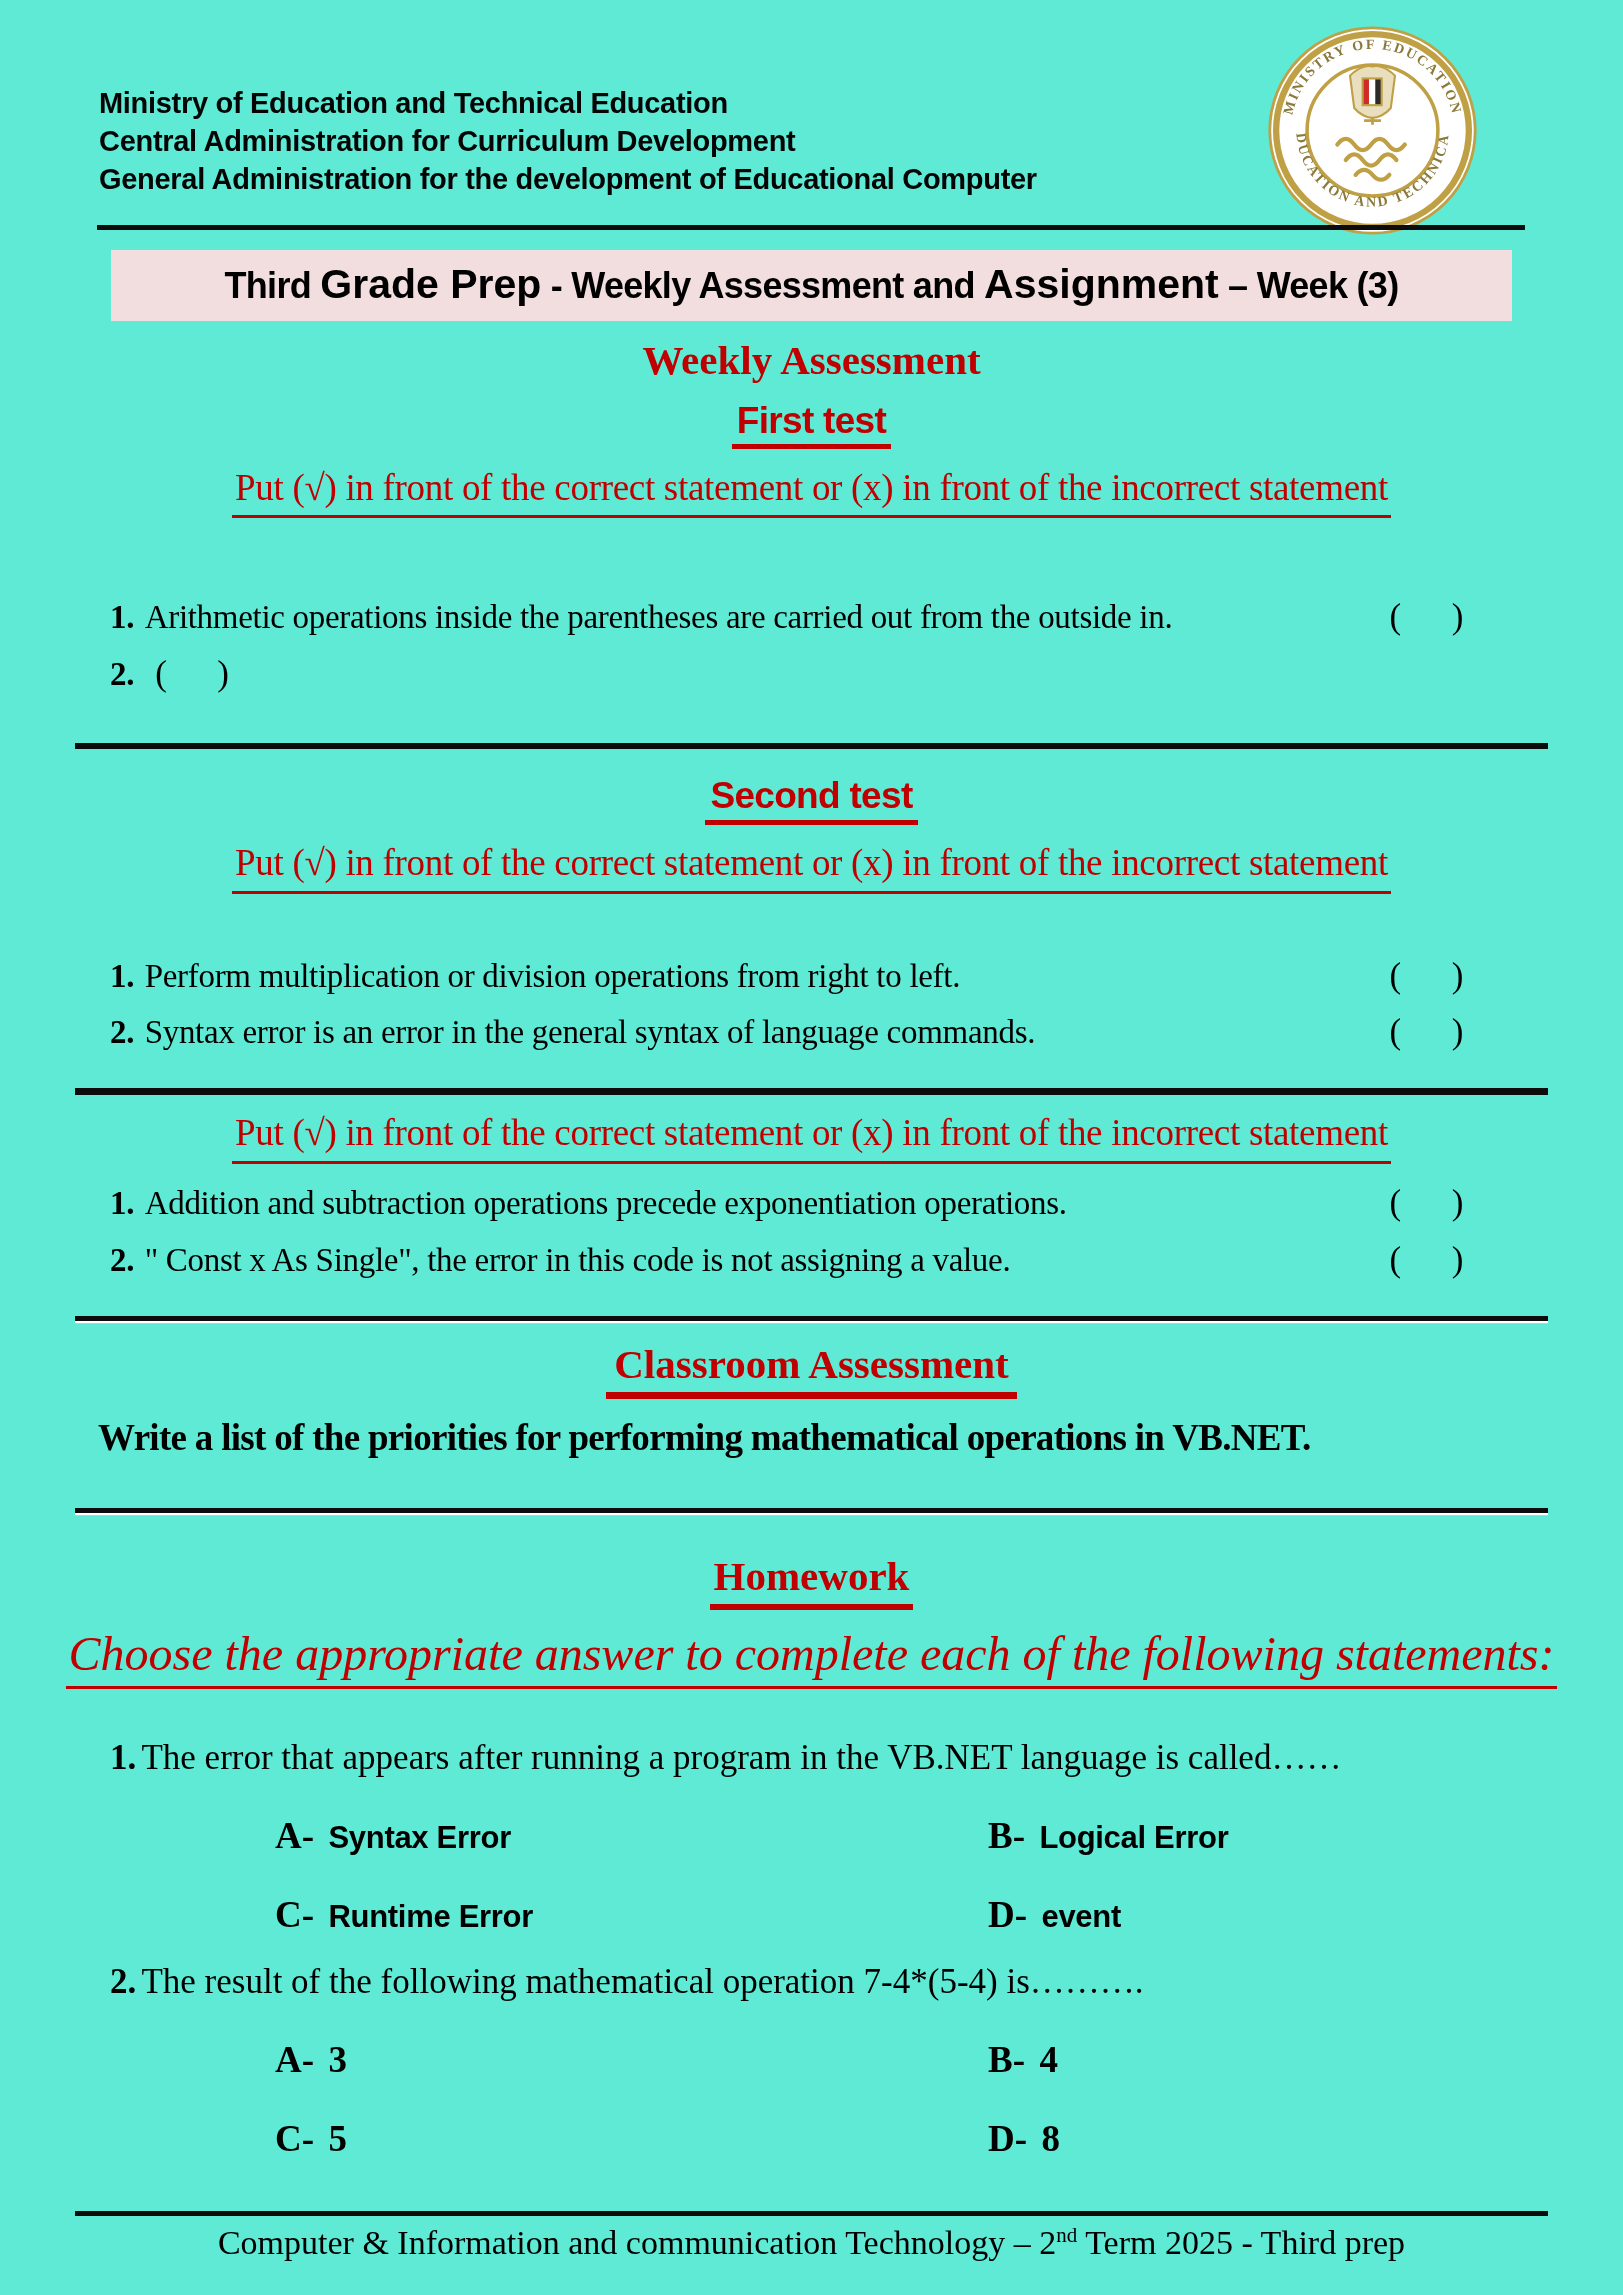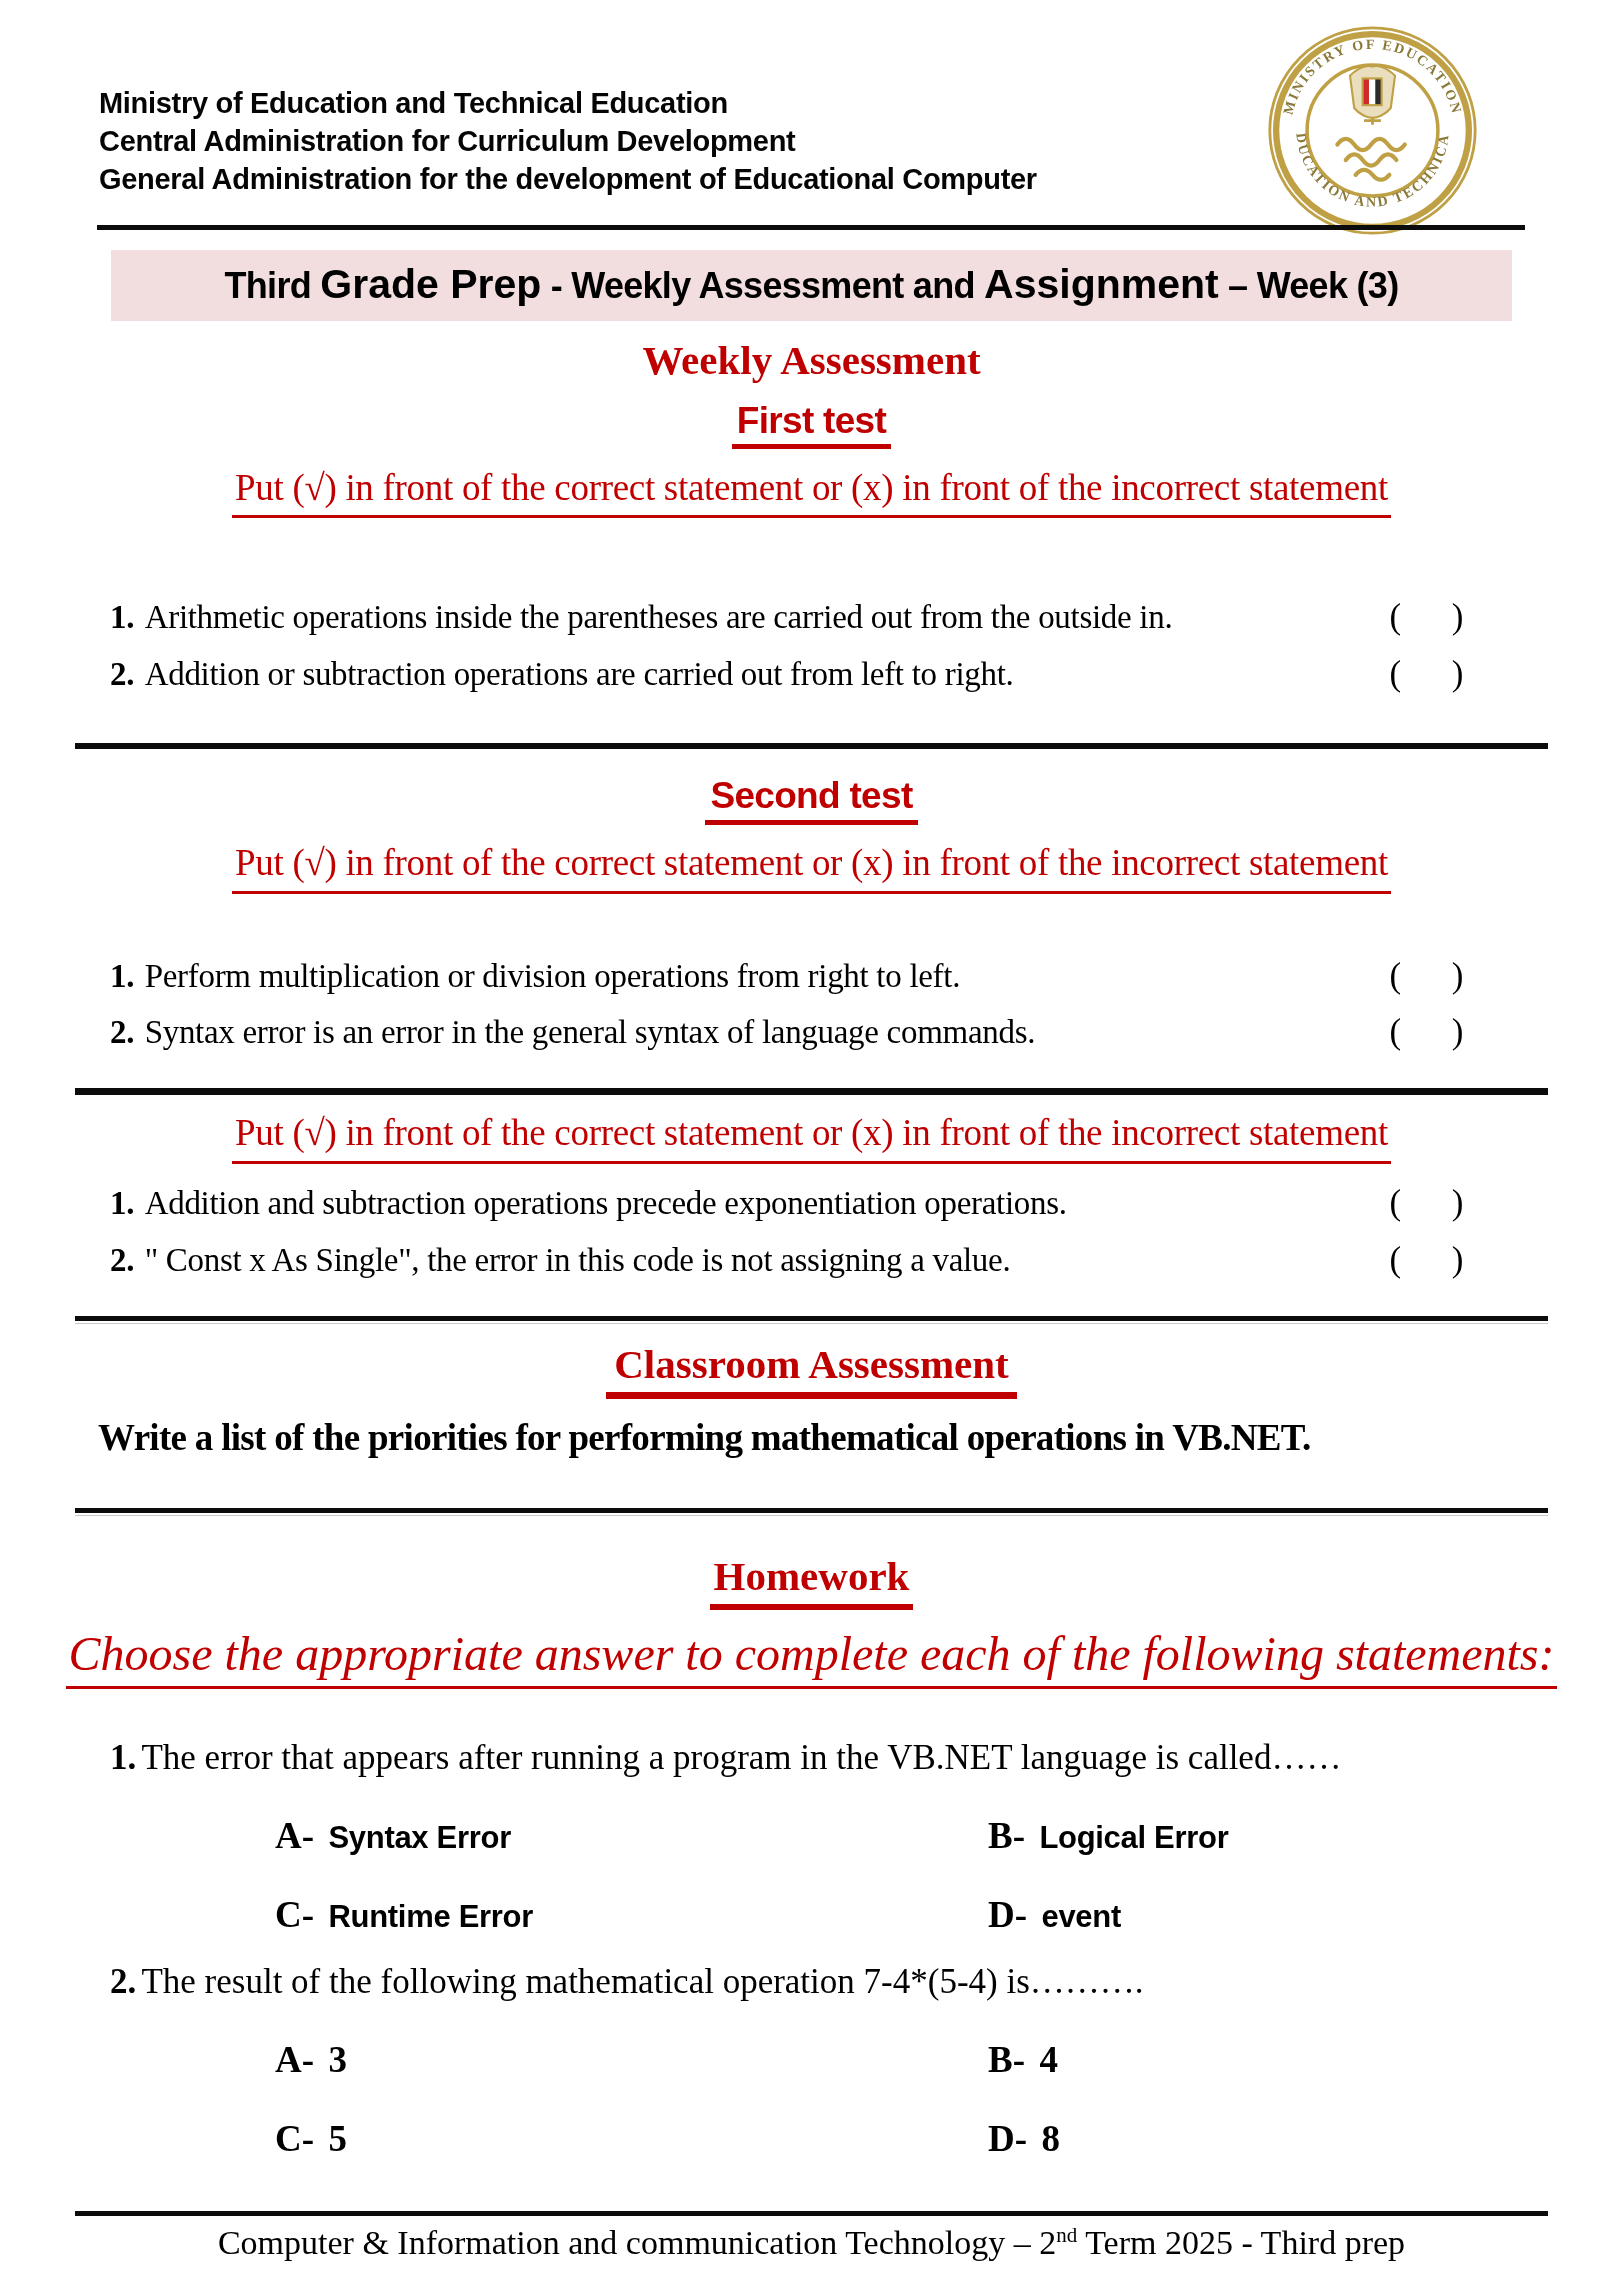--- a/index.html
+++ b/index.html
@@ -5,21 +5,21 @@
   :root{
     --accent-red:#c00000;
     --banner-bg:#f2dede;
     --logo-gold:#bfa045;
     --ink:#0c0c0c;
   }
   html,body{margin:0;padding:0;background:#e8e8e8;}
   .page{
     position:relative;
     width:1623px;height:2295px;
-    background:#ffffff;
+    background:#5eead4;
     color:#000;
     font-family:"Liberation Serif",serif;
     overflow:hidden;
     margin:0 auto;
   }
   
   .header-block{position:absolute;top:84px;left:99px;}
   .header-line{
     font-family:"Liberation Sans",sans-serif;
     font-weight:700;font-size:29px;line-height:38px;color:#050505;
@@ -174,21 +174,20 @@
       <span>Put (√) in front of the correct statement or (x) in front of the incorrect statement</span>
     </div>
     <div class="questions mt-120">
       <div class="q-row">
         <span class="q-num">1.</span>
         <span class="q-text">Arithmetic operations inside the parentheses are carried out from the outside in.</span>
         <span class="q-mark">(&nbsp;&nbsp;&nbsp;&nbsp;&nbsp;&nbsp;)</span>
       </div>
       <div class="q-row mt-25">
         <span class="q-num">2.</span>
-        <span class="q-text">Addition or subtraction operations are carried out from left to right.</span>
         <span class="q-mark">(&nbsp;&nbsp;&nbsp;&nbsp;&nbsp;&nbsp;)</span>
       </div>
     </div>
 
     <div class="divider mt-75"></div>
 
     <div class="test-title mt-40">
       <span>Second test</span>
     </div>
     <div class="instruction mt-25">

